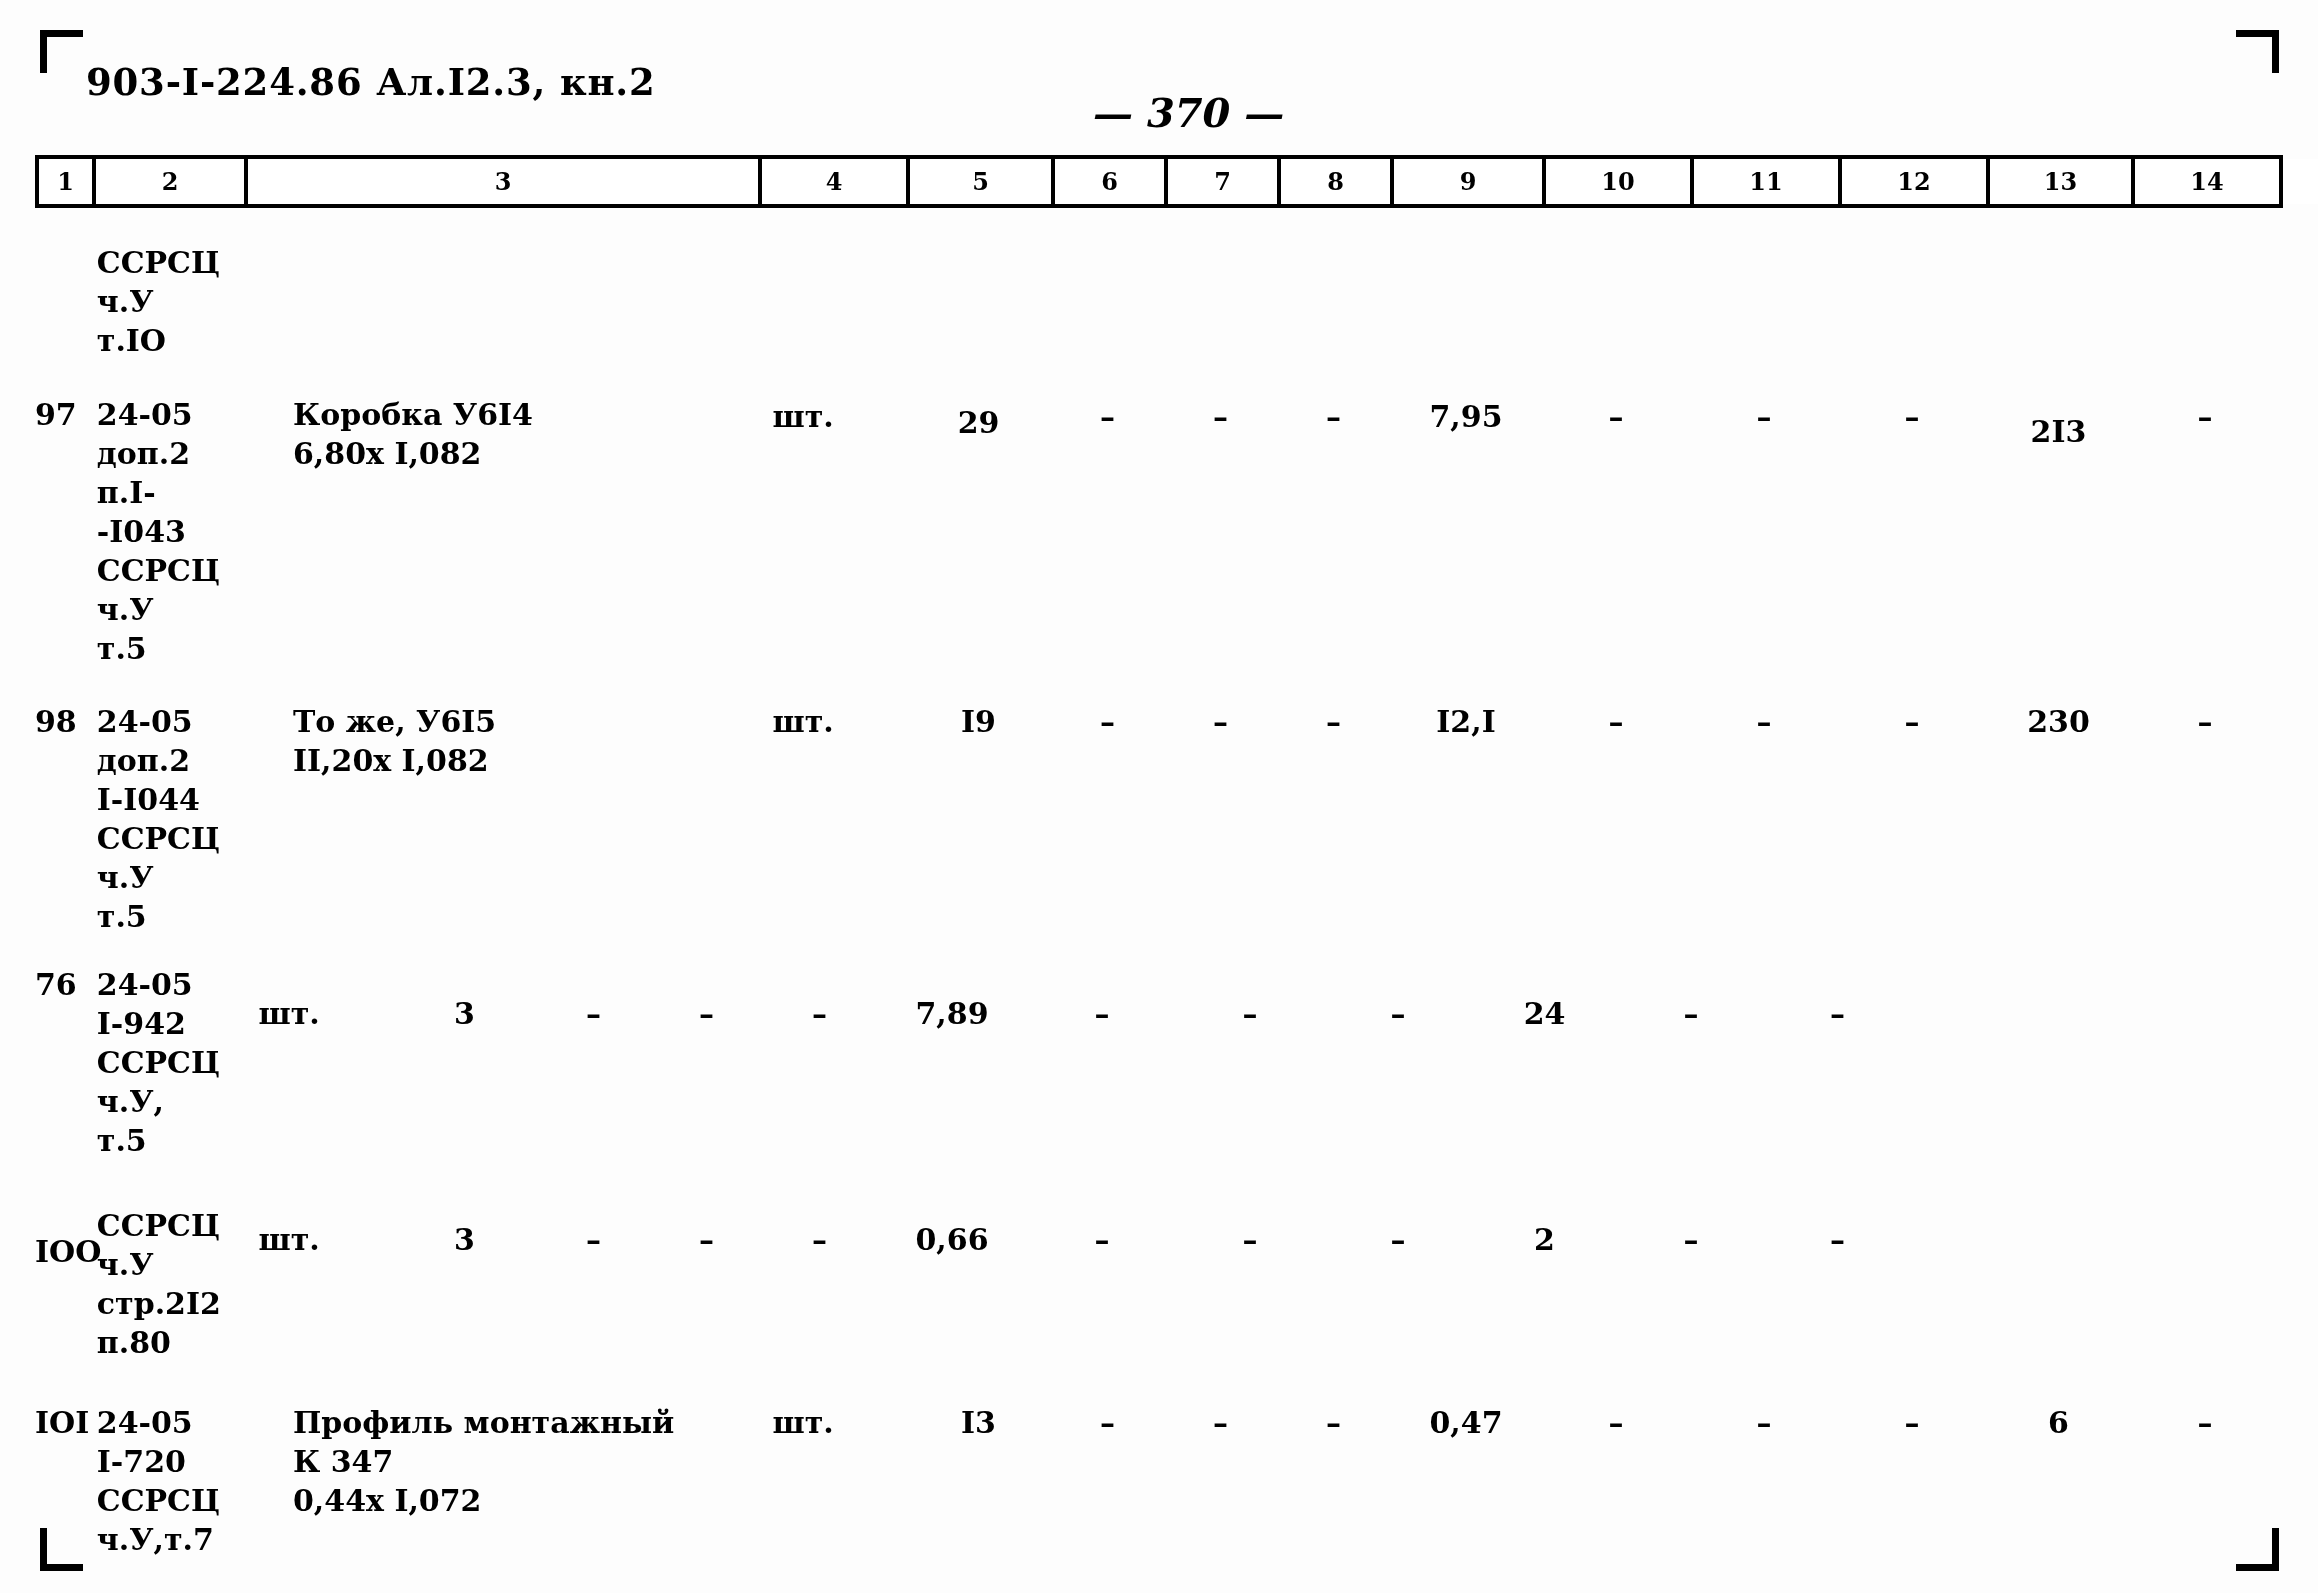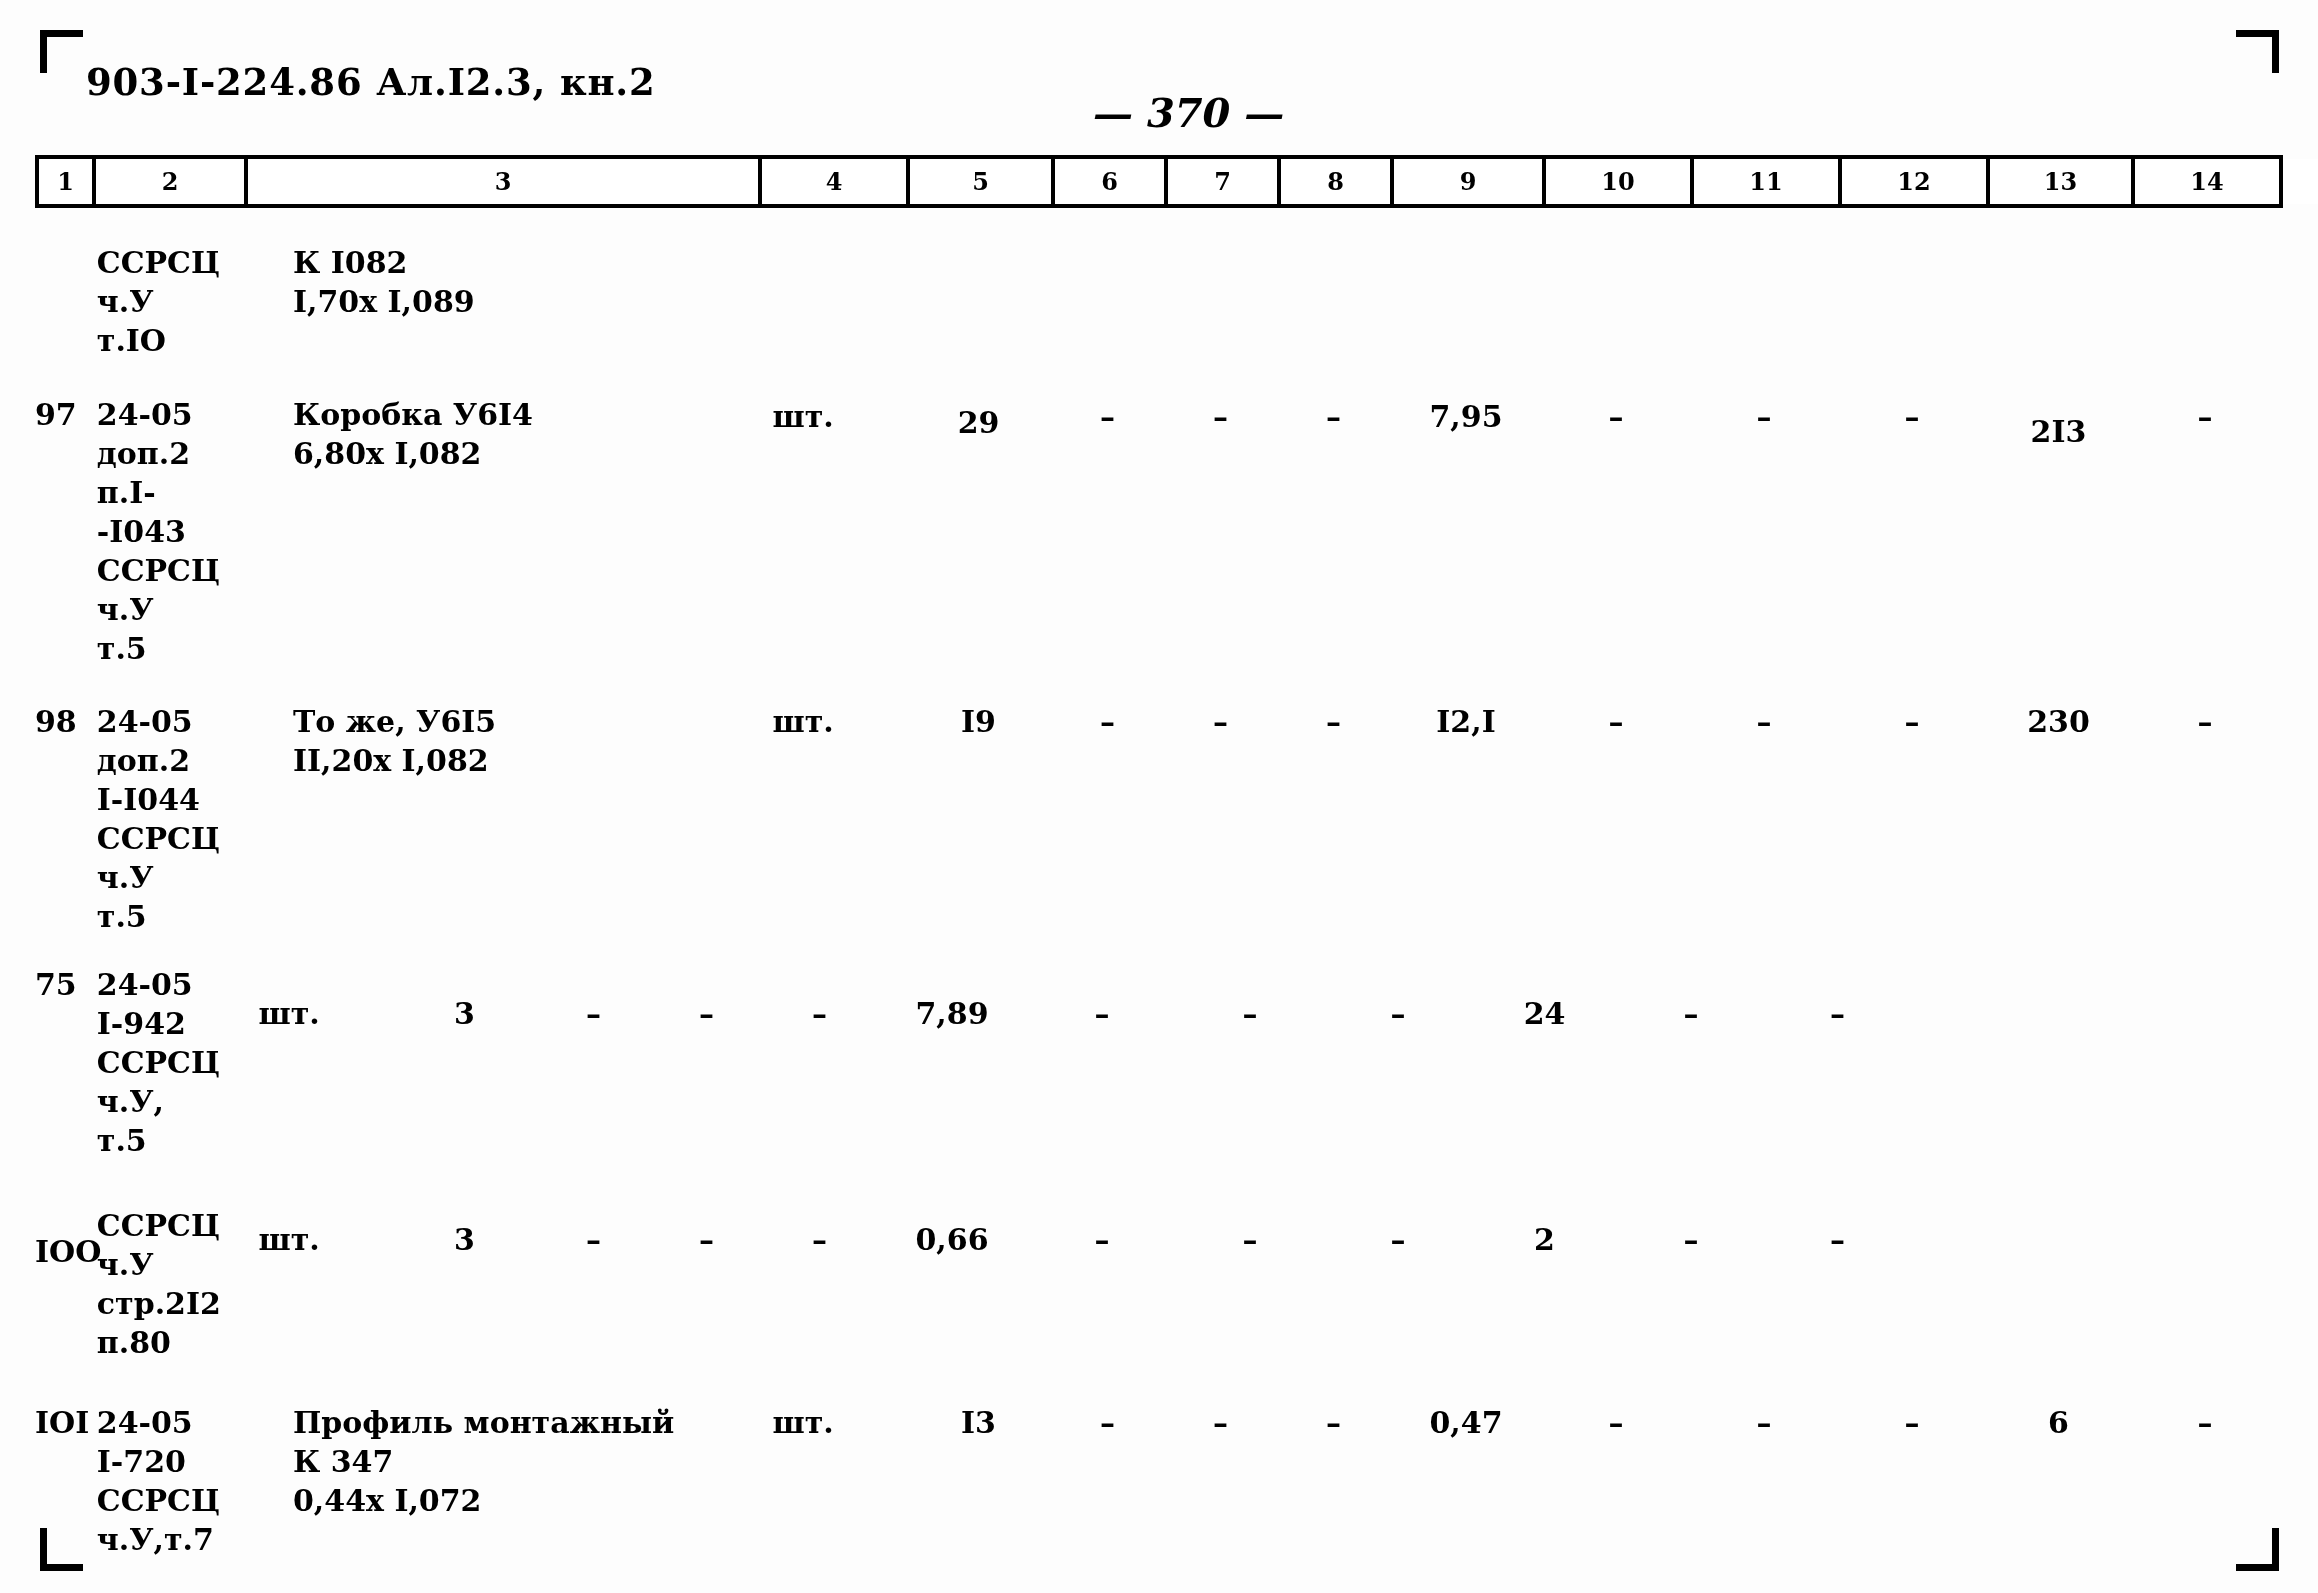--- a/index.html
+++ b/index.html
@@ -149,22 +149,20 @@
       <div class="ch" style="width: 148px; flex: 0 0 148px;">14</div>
       <div class="ch" style="width: 145px; flex: 0 0 145px;">15</div>
     </div>
 
   <div id="tbody">
       <div class="row" style="padding-top: 29px; padding-bottom: 8px;">
         <div class="cell num" style="width: 57px; flex: 0 0 57px;"></div>
         <div class="cell code" style="width: 152px; flex: 0 0 152px;">ССРСЦ
 ч.У
 т.IO</div>
-        <div class="cell name" style="width: 514px; flex: 0 0 514px;">К I082
-I,70х I,089</div>
         <div class="cell unit" style="width: 148px; flex: 0 0 148px;"></div>
         <div class="cell ctr" style="width: 145px; flex: 0 0 145px;"></div>
         <div class="cell ctr" style="width: 113px; flex: 0 0 113px;"></div>
         <div class="cell ctr" style="width: 113px; flex: 0 0 113px;"></div>
         <div class="cell ctr" style="width: 113px; flex: 0 0 113px;"></div>
         <div class="cell ctr" style="width: 152px; flex: 0 0 152px;"></div>
         <div class="cell ctr" style="width: 148px; flex: 0 0 148px;"></div>
         <div class="cell ctr" style="width: 148px; flex: 0 0 148px;"></div>
         <div class="cell ctr" style="width: 148px; flex: 0 0 148px;"></div>
         <div class="cell ctr" style="width: 145px; flex: 0 0 145px;"></div>
@@ -212,21 +210,21 @@
         <div class="cell ctr" style="width: 113px; flex: 0 0 113px;">–</div>
         <div class="cell ctr" style="width: 152px; flex: 0 0 152px;">I2,I</div>
         <div class="cell ctr" style="width: 148px; flex: 0 0 148px;">–</div>
         <div class="cell ctr" style="width: 148px; flex: 0 0 148px;">–</div>
         <div class="cell ctr" style="width: 148px; flex: 0 0 148px;">–</div>
         <div class="cell ctr" style="width: 145px; flex: 0 0 145px;">230</div>
         <div class="cell ctr" style="width: 148px; flex: 0 0 148px;">–</div>
         <div class="cell ctr" style="width: 145px; flex: 0 0 145px;">–</div>
       </div>
       <div class="row" style="padding-top: 21px; padding-bottom: 14.4px;">
-        <div class="cell num" style="width: 57px; flex: 0 0 57px;">75</div>
+        <div class="cell num" style="width: 57px; flex: 0 0 57px;">76</div>
         <div class="cell code" style="width: 152px; flex: 0 0 152px;">24-05
 I-942
 ССРСЦ
 ч.У,
 т.5</div>
         <div class="cell unit" style="width: 148px; flex: 0 0 148px; margin-top: 29px;">шт.</div>
         <div class="cell ctr" style="width: 145px; flex: 0 0 145px; margin-top: 29px;">3</div>
         <div class="cell ctr" style="width: 113px; flex: 0 0 113px; margin-top: 29px;">–</div>
         <div class="cell ctr" style="width: 113px; flex: 0 0 113px; margin-top: 29px;">–</div>
         <div class="cell ctr" style="width: 113px; flex: 0 0 113px; margin-top: 29px;">–</div>

